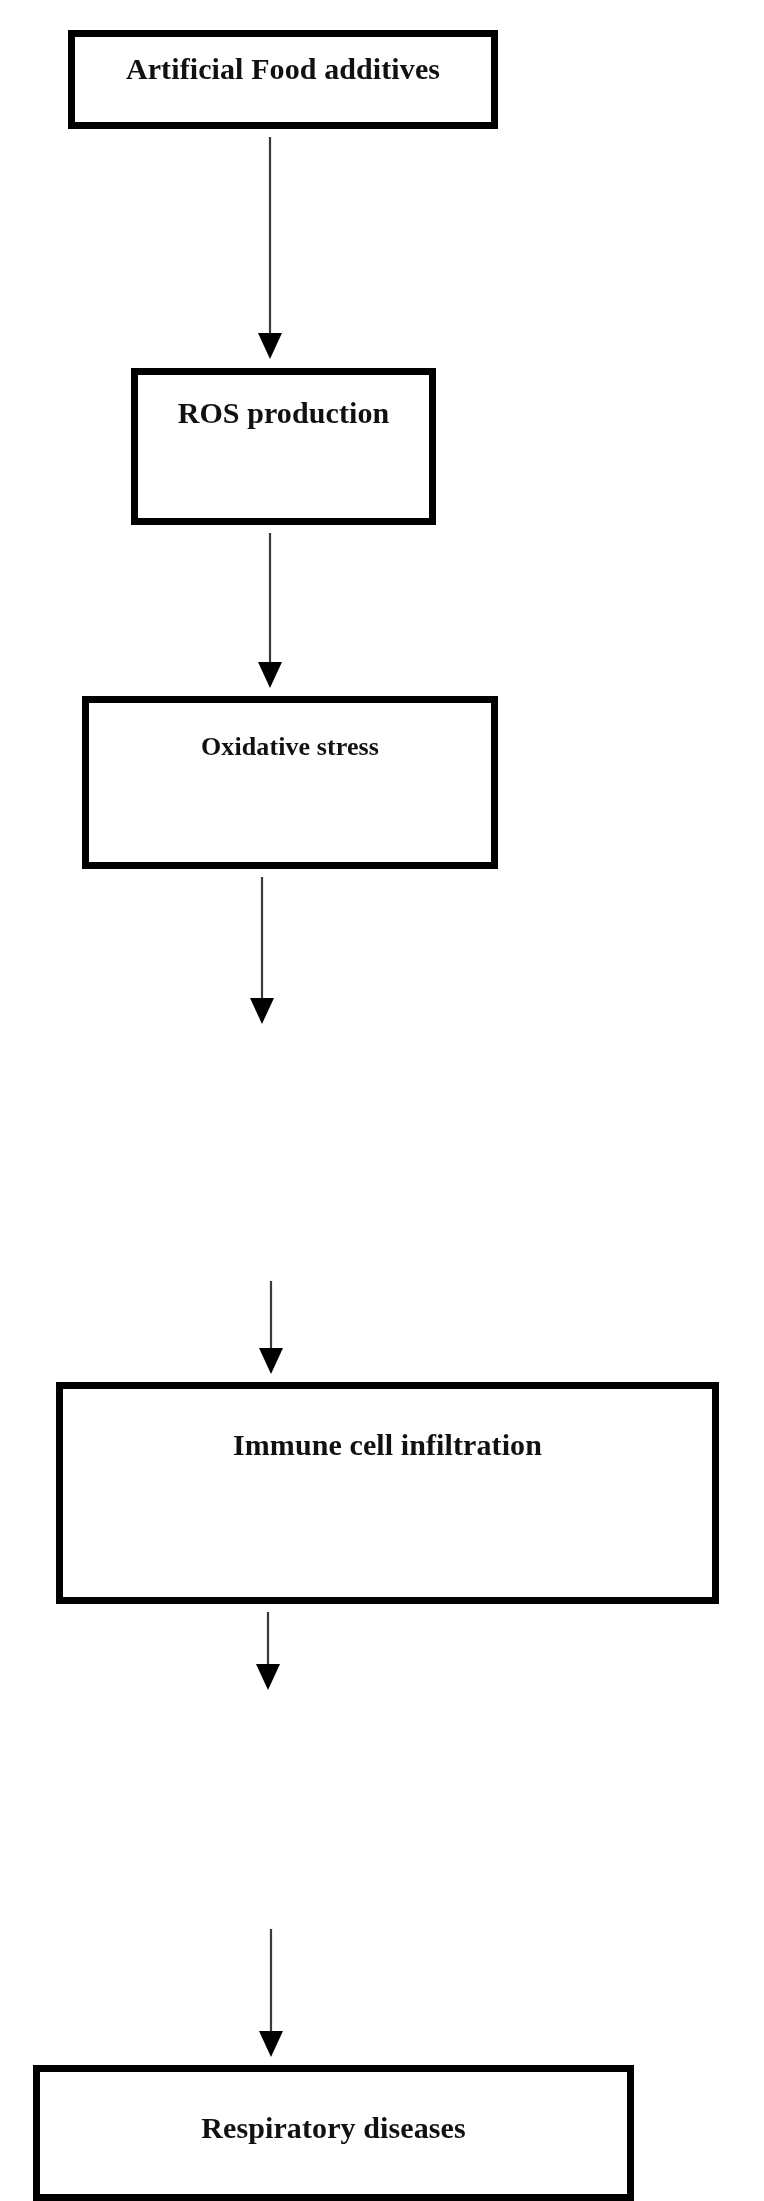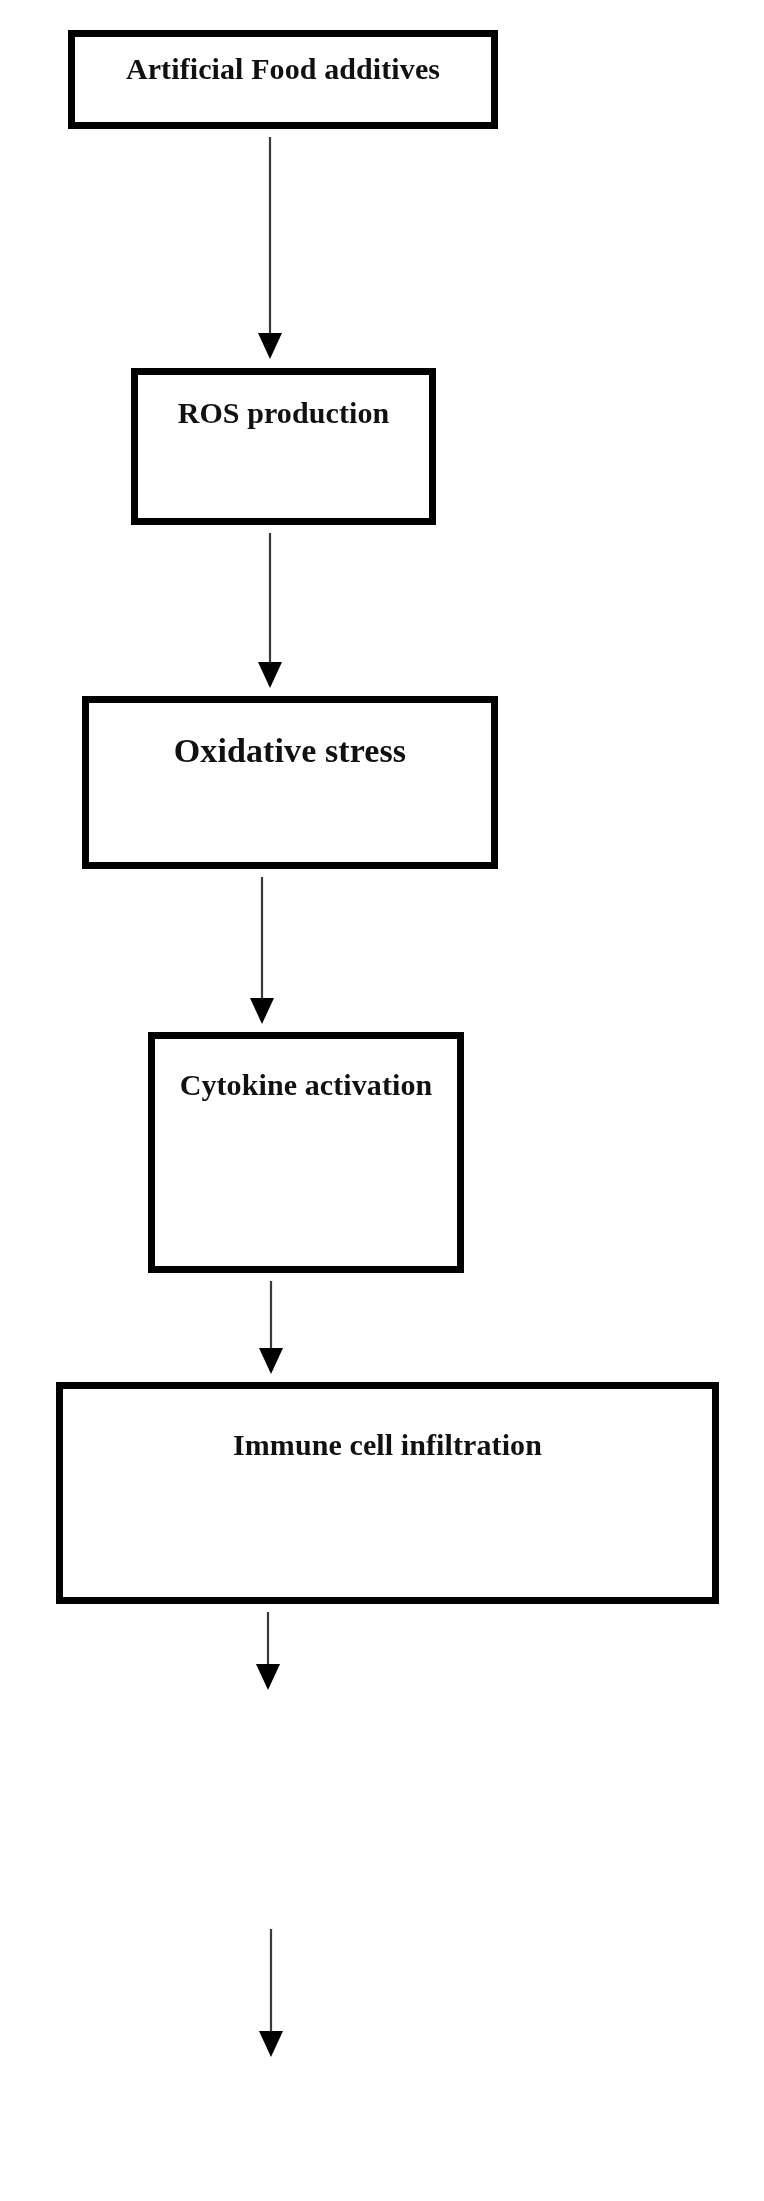--- a/index.html
+++ b/index.html
@@ -88,21 +88,21 @@
         <polygon points="3,102 27,102 15,128" fill="#000000"></polygon>
       </svg>
     </div>
     <div class="node" style="left: 68px; top: 30px; width: 430px; height: 99px; border-color: rgb(0, 0, 0); background: rgb(255, 255, 255); padding-top: 16px;">
       <span class="node-label" style="font-size: 30px; color: rgb(17, 17, 17);">Artificial Food additives</span>
     </div>
     <div class="node" style="left: 131px; top: 368px; width: 305px; height: 157px; border-color: rgb(0, 0, 0); background: rgb(255, 255, 255); padding-top: 22px;">
       <span class="node-label" style="font-size: 30px; color: rgb(17, 17, 17);">ROS production</span>
     </div>
     <div class="node" style="left: 82px; top: 696px; width: 416px; height: 173px; border-color: rgb(0, 0, 0); background: rgb(255, 255, 255); padding-top: 30px;">
-      <span class="node-label" style="font-size: 34px; color: rgb(17, 17, 17);">Oxidative stress</span>
-    </div>
-    <div class="node" style="left: 148px; top: 1032px; width: 316px; height: 241px; border-color: rgb(0, 0, 0); background: rgb(255, 255, 255); padding-top: 30px;">
-      <span class="node-label" style="font-size: 30px; color: rgb(17, 17, 17);">Cytokine activation</span>
+      <span class="node-label" style="font-size: 26px; color: rgb(17, 17, 17);">Oxidative stress</span>
     </div>
     <div class="node" style="left: 56px; top: 1382px; width: 663px; height: 222px; border-color: rgb(0, 0, 0); background: rgb(255, 255, 255); padding-top: 40px;">
       <span class="node-label" style="font-size: 30px; color: rgb(17, 17, 17);">Immune cell infiltration</span>
     </div>
+    <div class="node" style="left: 33px; top: 2065px; width: 601px; height: 136px; border-color: rgb(0, 0, 0); background: rgb(255, 255, 255); padding-top: 40px;">
+      <span class="node-label" style="font-size: 30px; color: rgb(17, 17, 17);">Respiratory diseases</span>
+    </div>
   </div>
 
 </body></html>

